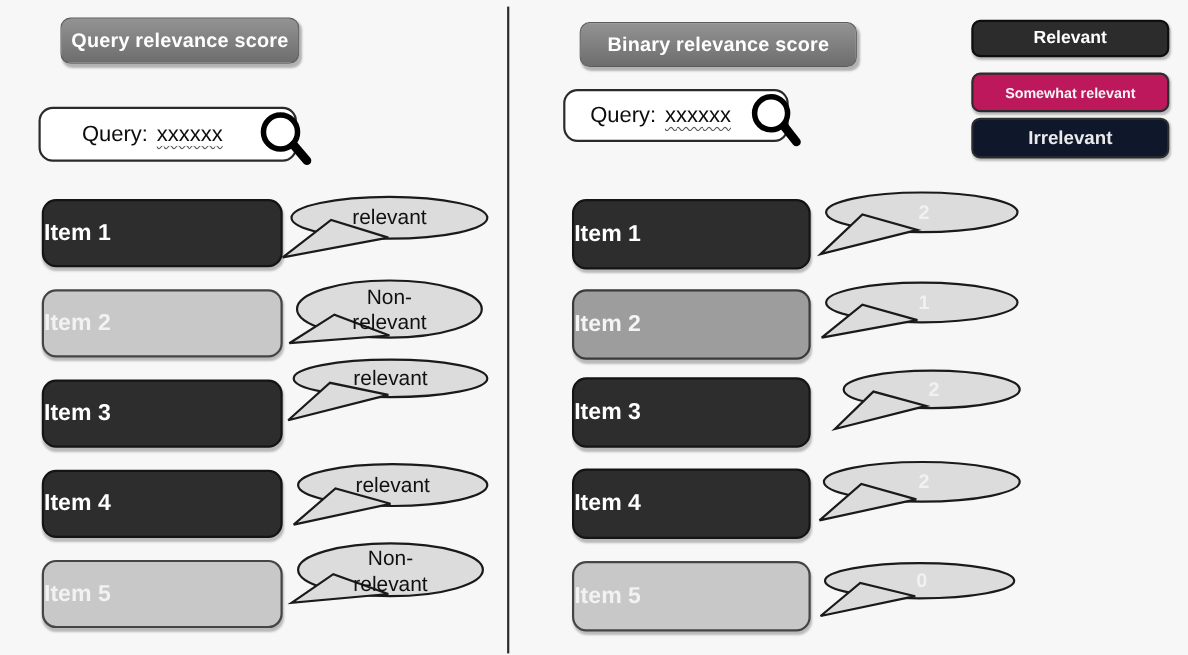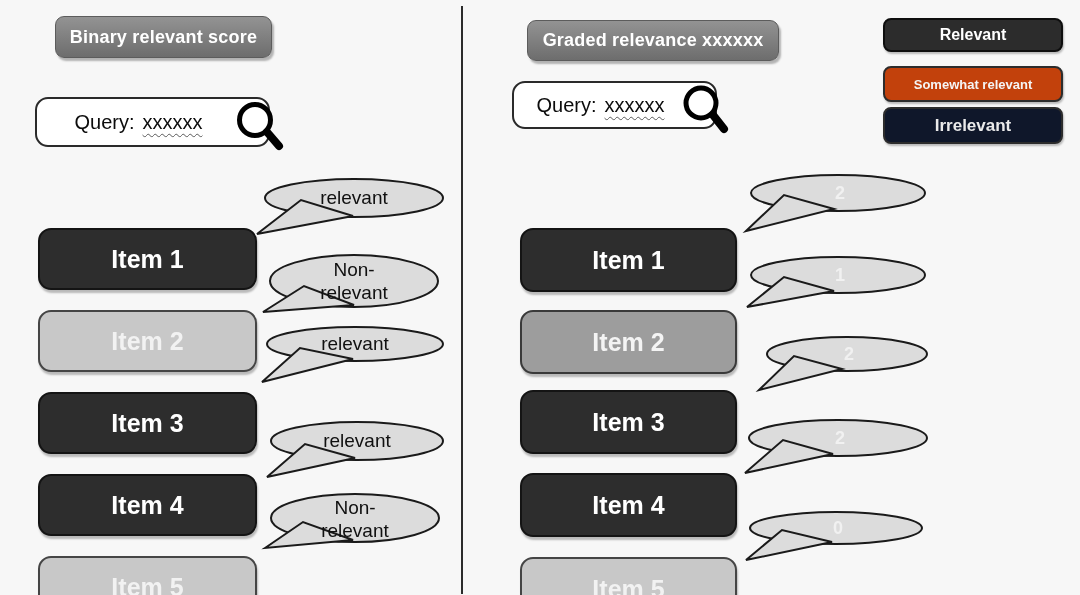--- a/index.html
+++ b/index.html
@@ -47,24 +47,23 @@
     text-decoration-color:#5a5a5a;
     text-decoration-thickness:1px;
     text-underline-offset:4px;
     padding-right:28px;
   }
   .magnifier{position:absolute;}
 
   .item{
     position:absolute;width:215px;height:58px;
     border-radius:13px;
-    display:flex;align-items:center;justify-content:center;
-    font-size:25px;font-weight:600;
+    display:flex;align-items:center;justify-content:flex-start;
+    font-size:21px;font-weight:600;
     box-shadow:1px 3px 2px rgba(0,0,0,.25);
-    margin-top:47px;
   }
   .item.dark{background:#2d2d2d;border:2px solid #141414;color:#ffffff;}
   .item.medium{background:#9d9d9d;border:2px solid #3a3a3a;color:#f4f4f4;}
   .item.light{background:#c8c8c8;border:2px solid #454545;color:#f2f2f2;}
   .col-left .item{left:38px;}
   .col-right .item{left:520px;width:213px;height:60px;}
 
   .bubble{position:absolute;}
   .bubble ellipse,.bubble polygon{fill:#dcdcdc;stroke:#1a1a1a;stroke-width:2;}
   .bubble polygon{stroke-linejoin:miter;}
@@ -74,33 +73,33 @@
   }
   .bubble.score text{fill:#f1f1f1;font-size:18px;font-weight:600;}
 
   .legend-box{
     position:absolute;left:883px;width:176px;
     border-radius:8px;
     display:flex;align-items:center;justify-content:center;
     box-shadow:1px 2px 2px rgba(0,0,0,.25);
   }
   .legend-box.relevant{top:18px;height:30px;background:#2c2c2c;border:2px solid #0e0e0e;color:#ffffff;font-size:16px;font-weight:600;}
-  .legend-box.somewhat{top:66px;height:32px;background:#c2410c;border:2px solid #2c2c2c;color:#f5f5f5;font-size:13px;font-weight:600;}
+  .legend-box.somewhat{top:66px;height:32px;background:#be185d;border:2px solid #2c2c2c;color:#f5f5f5;font-size:13px;font-weight:600;}
   .legend-box.irrelevant{top:107px;height:33px;background:#0f172a;border:2px solid #2c2c2c;color:#eaeaea;font-size:17px;font-weight:600;}
 </style>
 </head>
 <body>
 
 <div id="stage">
 
   <div class="divider"></div>
 
   <div class="col-left">
 
-    <div class="panel-title left">Binary relevant score</div>
+    <div class="panel-title left">Query relevance score</div>
 
     <div class="query-box left">
       <span>Query:</span>
       <span class="qval">xxxxxx</span>
     </div>
     <svg class="magnifier" style="left:234px;top:99px" width="52" height="54">
       <circle cx="21" cy="21" r="15.5" fill="#ffffff" stroke="#000000" stroke-width="5"></circle>
       <line x1="33" y1="33" x2="45" y2="47" stroke="#000000" stroke-width="8" stroke-linecap="round"></line>
     </svg>
 
@@ -148,21 +147,21 @@
     <svg class="bubble" style="left:258px;top:487px" width="190" height="66">
       <ellipse cx="97" cy="31" rx="84" ry="24"></ellipse>
       <polygon points="7,61 45,35 95,53"></polygon>
       <text x="97" y="27">Non-</text>
       <text x="97" y="50">relevant</text>
     </svg>
   </div>
 
   <div class="col-right">
 
-    <div class="panel-title right">Graded relevance xxxxxx</div>
+    <div class="panel-title right">Binary relevance score</div>
 
     <div class="query-box right">
       <span>Query:</span>
       <span class="qval">xxxxxx</span>
     </div>
     <svg class="magnifier" style="left:682px;top:84px" width="52" height="54">
       <circle cx="19" cy="19" r="15" fill="#ffffff" stroke="#000000" stroke-width="5"></circle>
       <line x1="31" y1="31" x2="42" y2="45" stroke="#000000" stroke-width="8" stroke-linecap="round"></line>
     </svg>
 

